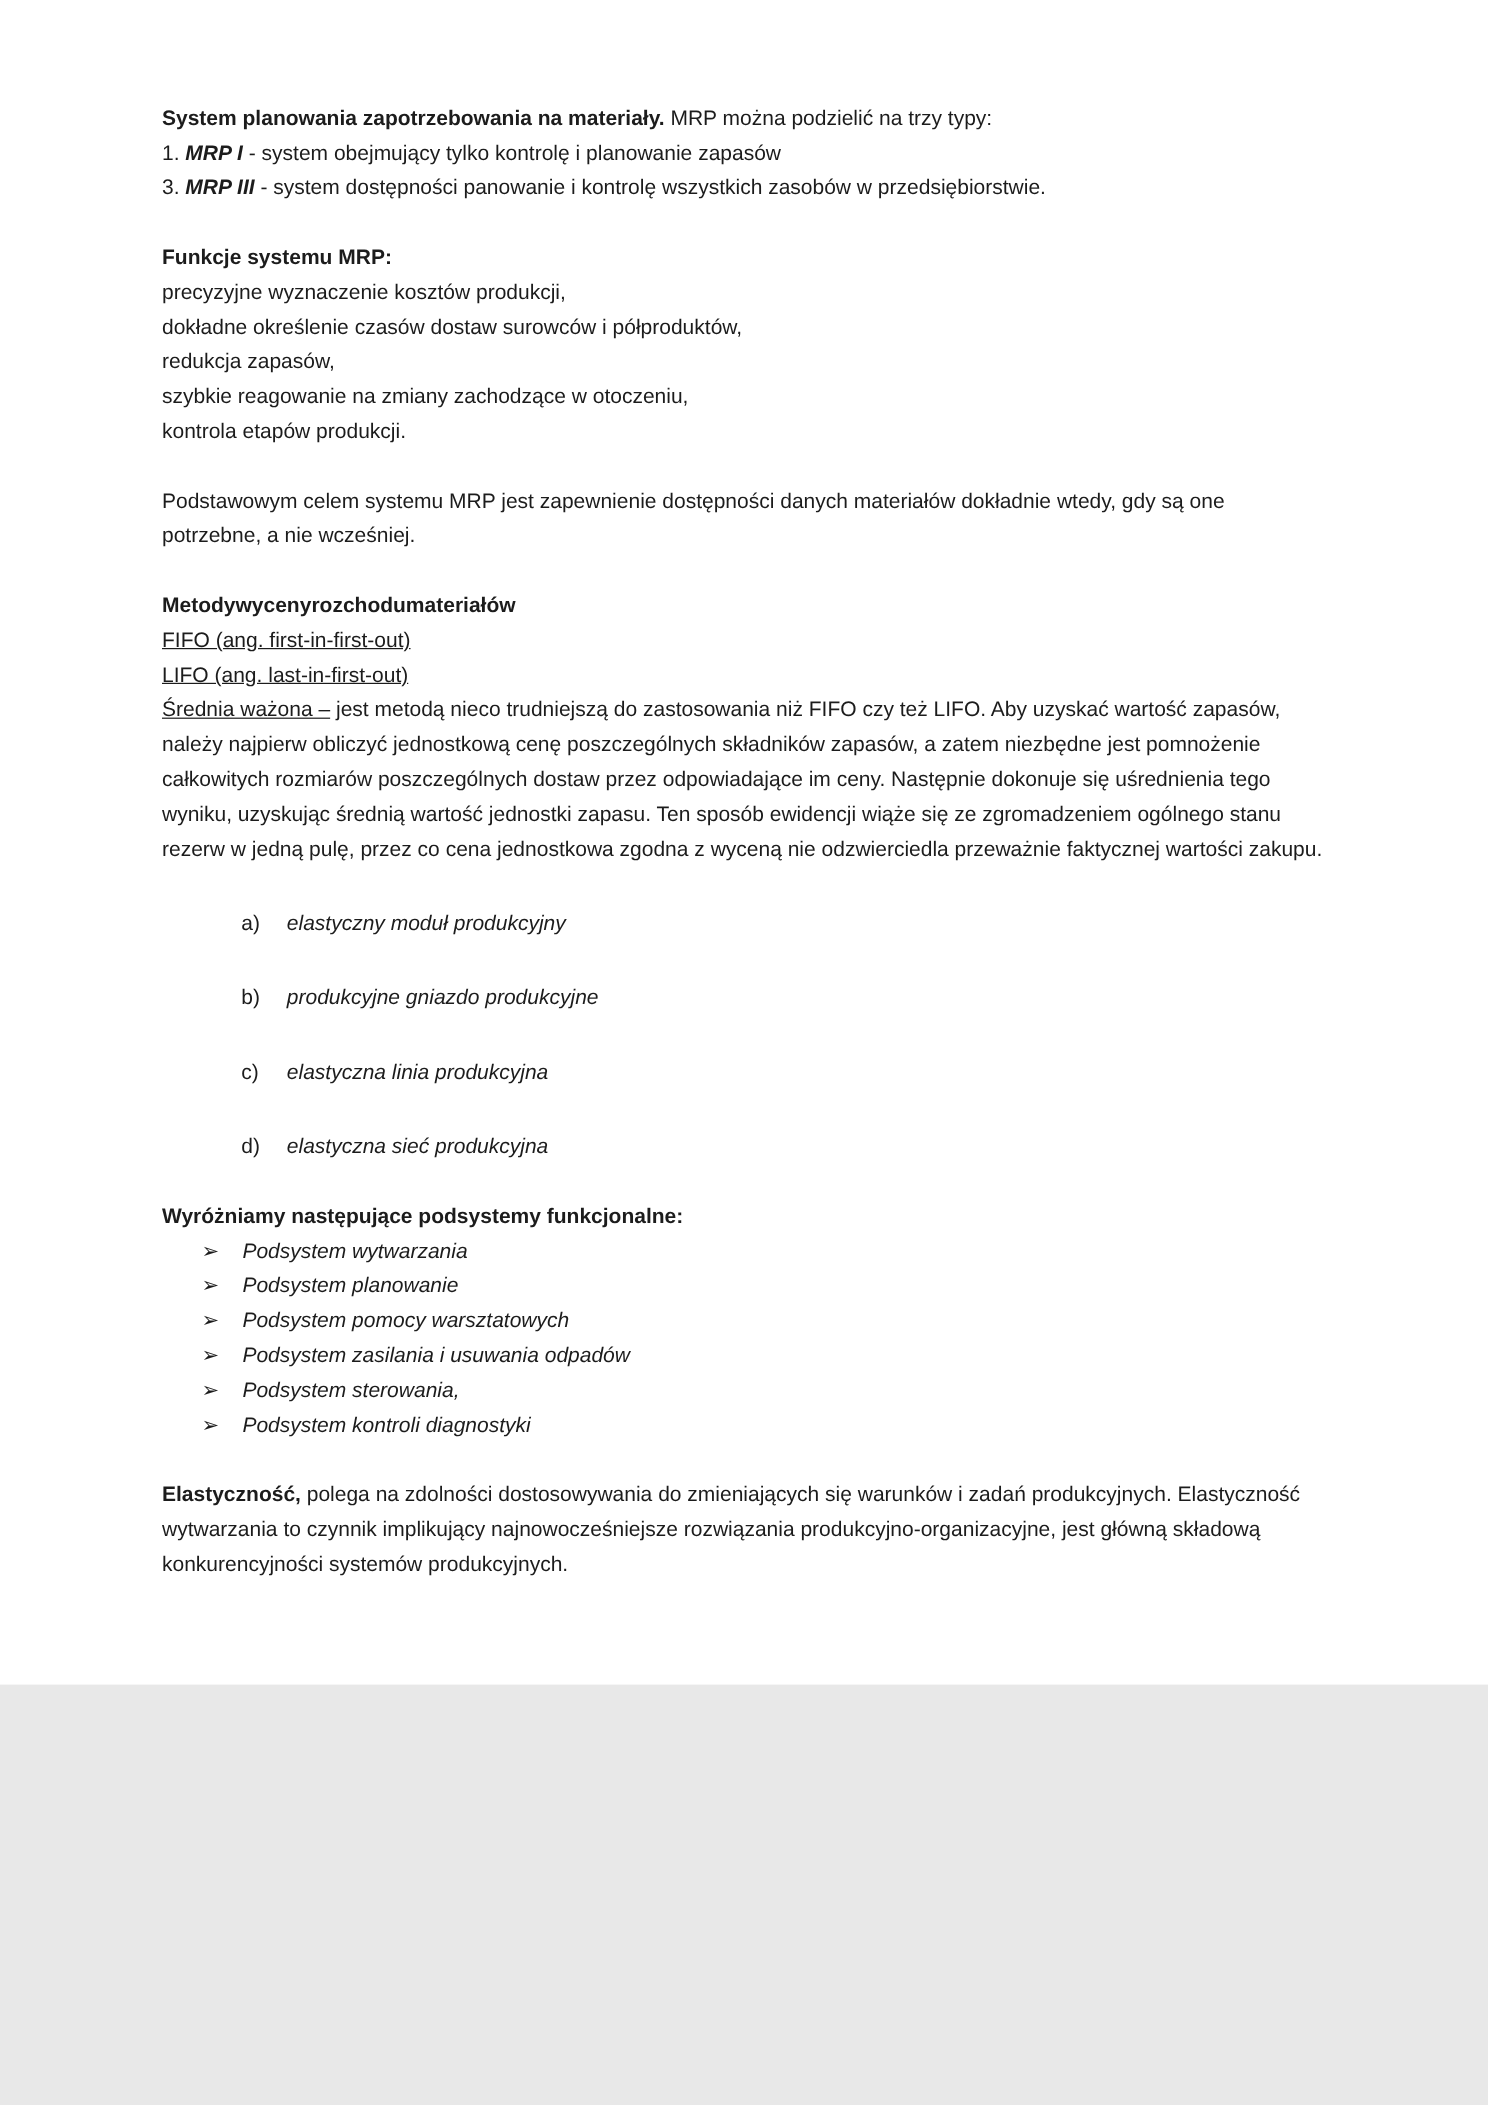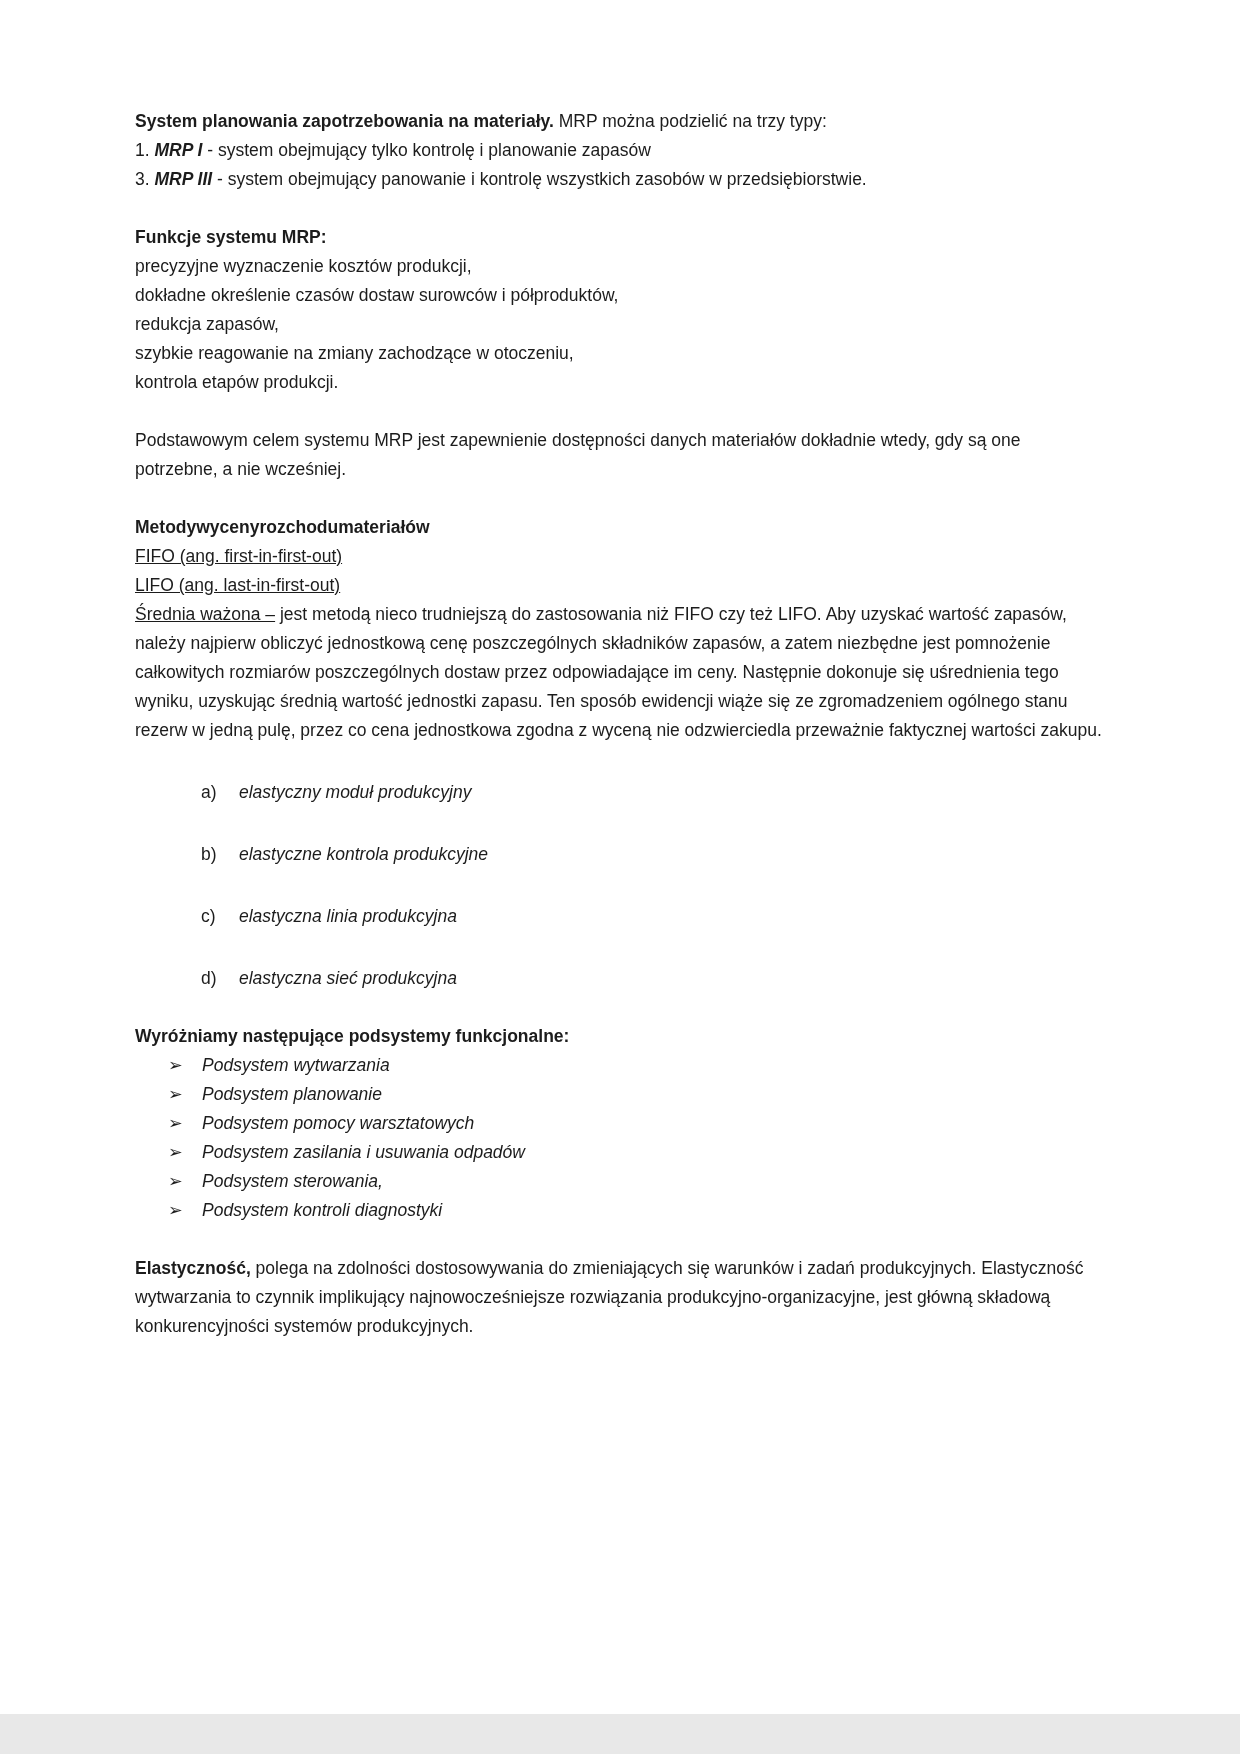--- a/index.html
+++ b/index.html
@@ -1,23 +1,23 @@
 <!DOCTYPE html>
 <html><head>
 <meta charset="utf-8">
 <style>
   html, body { margin: 0; padding: 0; background: #e8e8e8; }
   .page {
     position: relative;
     width: 1240px;
-    height: 1714px;
+    height: 1404px;
     margin: 0 auto;
     background: #ffffff;
     box-sizing: border-box;
-    padding: 107px 133px 60px 135px;
+    padding: 84px 133px 60px 135px;
     font-family: "Liberation Sans", sans-serif;
     font-size: 17.5px;
     line-height: 29px;
     color: #1c1c1c;
   }
   p { margin: 0; }
   .block { margin-bottom: 29px; }
   .bold { font-weight: 700; }
   .italic { font-style: italic; }
   .bolditalic { font-weight: 700; font-style: italic; }
@@ -28,21 +28,21 @@
   .sub-item .marker { display: inline-block; width: 34px; font-style: normal; }
 </style>
 </head>
 <body>
 
 <div class="page">
 
   <div class="block">
     <p><span class="bold">System planowania zapotrzebowania na materiały.</span><span> MRP można podzielić na trzy typy:</span></p>
     <p><span>1. </span><span class="bolditalic">MRP I</span><span> - system obejmujący tylko kontrolę i planowanie zapasów</span></p>
-    <p><span>3. </span><span class="bolditalic">MRP III</span><span> - system obejmujący panowanie i kontrolę wszystkich zasobów w przedsiębiorstwie.</span></p>
+    <p><span>3. </span><span class="bolditalic">MRP III</span><span> - system dostępności panowanie i kontrolę wszystkich zasobów w przedsiębiorstwie.</span></p>
   </div>
 
   <div class="block">
     <p class="bold">Funkcje systemu MRP:</p>
     <p>precyzyjne wyznaczenie kosztów produkcji,</p>
     <p>dokładne określenie czasów dostaw surowców i półproduktów,</p>
     <p>redukcja zapasów,</p>
     <p>szybkie reagowanie na zmiany zachodzące w otoczeniu,</p>
     <p>kontrola etapów produkcji.</p>
   </div>
@@ -53,21 +53,21 @@
 
   <div class="block">
     <p class="bold">Metodywycenyrozchodumateriałów</p>
     <p><span class="underline">FIFO (ang. first-in-first-out)</span></p>
     <p><span class="underline">LIFO (ang. last-in-first-out)</span></p>
     <p><span class="underline">Średnia ważona –</span><span> jest metodą nieco trudniejszą do zastosowania niż FIFO czy też LIFO. Aby uzyskać wartość zapasów, należy najpierw obliczyć jednostkową cenę poszczególnych składników zapasów, a zatem niezbędne jest pomnożenie całkowitych rozmiarów poszczególnych dostaw przez odpowiadające im ceny. Następnie dokonuje się uśrednienia tego wyniku, uzyskując średnią wartość jednostki zapasu. Ten sposób ewidencji wiąże się ze zgromadzeniem ogólnego stanu rezerw w jedną pulę, przez co cena jednostkowa zgodna z wyceną nie odzwierciedla przeważnie faktycznej wartości zakupu.</span></p>
   </div>
 
   <div class="block">
     <p class="form-item"><span class="marker">a)</span><span class="italic">elastyczny moduł produkcyjny</span></p>
-    <p class="form-item"><span class="marker">b)</span><span class="italic">elastyczne kontrola produkcyjne</span></p>
+    <p class="form-item"><span class="marker">b)</span><span class="italic">produkcyjne gniazdo produkcyjne</span></p>
     <p class="form-item"><span class="marker">c)</span><span class="italic">elastyczna linia produkcyjna</span></p>
     <p class="form-item"><span class="marker">d)</span><span class="italic">elastyczna sieć produkcyjna</span></p>
   </div>
 
   <div class="block">
     <p class="bold">Wyróżniamy następujące podsystemy funkcjonalne:</p>
     <p class="sub-item"><span class="marker">➢</span><span class="italic">Podsystem wytwarzania</span></p>
     <p class="sub-item"><span class="marker">➢</span><span class="italic">Podsystem planowanie</span></p>
     <p class="sub-item"><span class="marker">➢</span><span class="italic">Podsystem pomocy warsztatowych</span></p>
     <p class="sub-item"><span class="marker">➢</span><span class="italic">Podsystem zasilania i usuwania odpadów</span></p>

